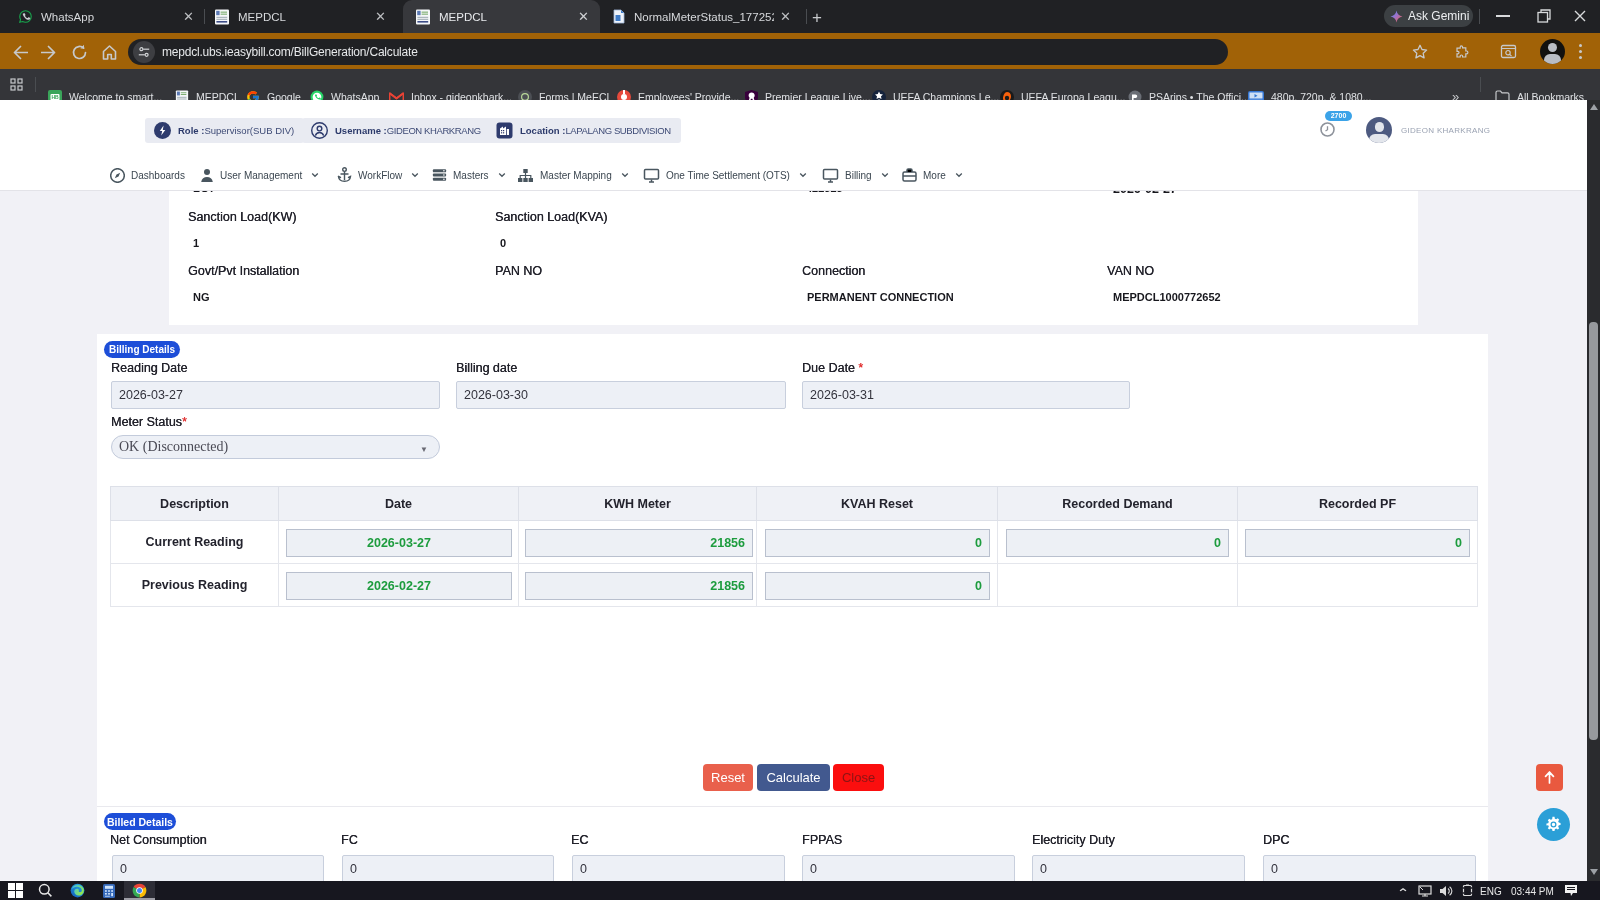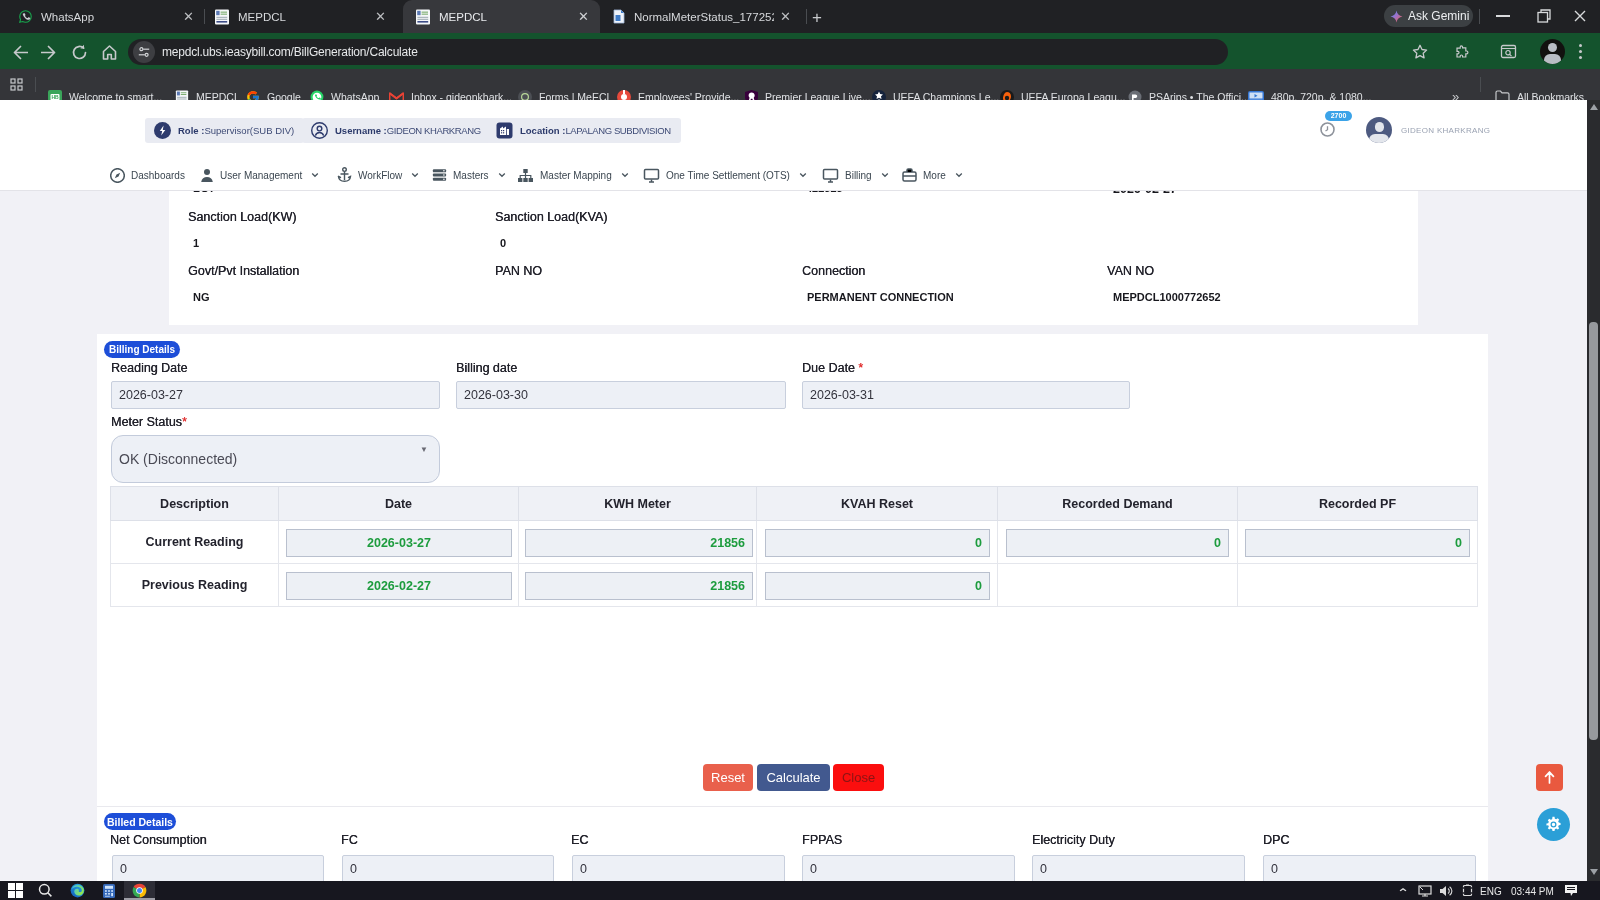--- a/index.html
+++ b/index.html
@@ -3,21 +3,21 @@
 <meta charset="utf-8">
 <style>
   * { margin:0; padding:0; box-sizing:border-box; }
   html,body { width:1600px; height:900px; overflow:hidden; background:#fff;
     font-family:"Liberation Sans", sans-serif; }
   
   #tabstrip { position:absolute; left:0; top:0; width:1600px; height:33px; background:#202124; }
   .tab { position:absolute; top:0; height:33px; display:flex; align-items:center; color:#d7d9dc; font-size:11.5px; }
   .tabsep { position:absolute; top:9px; width:1px; height:15px; background:#4a4d51; }
   .tclose { color:#bdbfc2; font-size:13px; }
-  #toolbar { position:absolute; left:0; top:33px; width:1600px; height:36px; background:#14532d; }
+  #toolbar { position:absolute; left:0; top:33px; width:1600px; height:36px; background:#a16207; }
   #bookmarks { position:absolute; left:0; top:69px; width:1600px; height:31px; background:#343539; }
   .bm { position:absolute; top:12px; height:31px; display:flex; align-items:center; color:#dfe1e4; font-size:10.5px; white-space:nowrap; }
   
   #page { position:absolute; left:0; top:100px; width:1587px; height:781px; background:#fff; overflow:hidden; }
   #appheader { position:absolute; left:0; top:0; width:1587px; height:60px; background:#fff; }
   .hpill { position:absolute; top:18px; height:25px; background:#e9ebf2; border-radius:3px; display:flex; align-items:center; font-size:9.5px; color:#3e4b76; white-space:nowrap; padding-right:10px; }
   .hpill b { color:#2c3a6b; font-weight:700; }
   .hpill svg, .bm svg { flex:none; }
   #navbar { position:absolute; left:0; top:60px; width:1587px; height:31px; background:#fff; border-bottom:1px solid #e3e3e8; }
   .nav { position:absolute; top:0; height:30px; display:flex; align-items:center; gap:6px; font-size:10px; color:#3b4650; white-space:nowrap; }
@@ -378,21 +378,21 @@
 
     <div class="card" style="left:97px; top:143px; width:1391px; height:547px;">
       <div class="pill2" style="left:7px; top:7px; width:76px; height:17px;">Billing Details</div>
       <div class="lbl" style="left:14px; top:27px; font-weight:500;">Reading Date</div>
       <div class="lbl" style="left:359px; top:27px; font-weight:500;">Billing date</div>
       <div class="lbl" style="left:705px; top:27px; font-weight:500;">Due Date <span class="red">*</span></div>
       <div class="inp" style="left:14px; top:47px; width:329px; height:28px;">2026-03-27</div>
       <div class="inp" style="left:359px; top:47px; width:330px; height:28px;">2026-03-30</div>
       <div class="inp" style="left:705px; top:47px; width:328px; height:28px;">2026-03-31</div>
       <div class="lbl" style="left:14px; top:81px; font-weight:500;">Meter Status<span class="red">*</span></div>
-      <div class="inp" style="left:14px; top:101px; width:329px; height:48px; border-radius:12px; border-color:#c3cbdb; font-size:14px; color:#4a4a55;">OK (Disconnected)
+      <div class="inp" style="left:14px; top:101px; width:329px; height:24px; border-radius:12px; border-color:#c3cbdb; font-size:14px; color:#4a4a55;font-family:Liberation Serif, serif;">OK (Disconnected)
         <span style="position:absolute; right:11px; top:9px; font-size:8px; color:#6a6a74;">▼</span>
       </div>
 
       <table class="grid" style="left:13px; top:152px; width:1367px;">
         <colgroup>
             <col style="width:168px">
             <col style="width:240px">
             <col style="width:238px">
             <col style="width:241px">
             <col style="width:240px">

